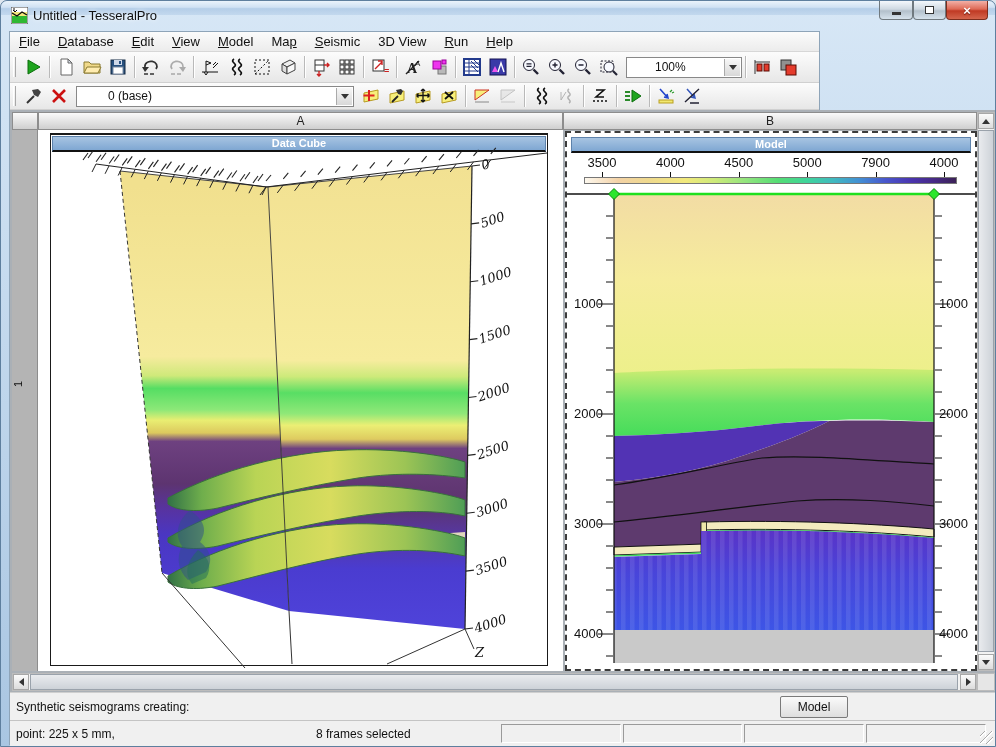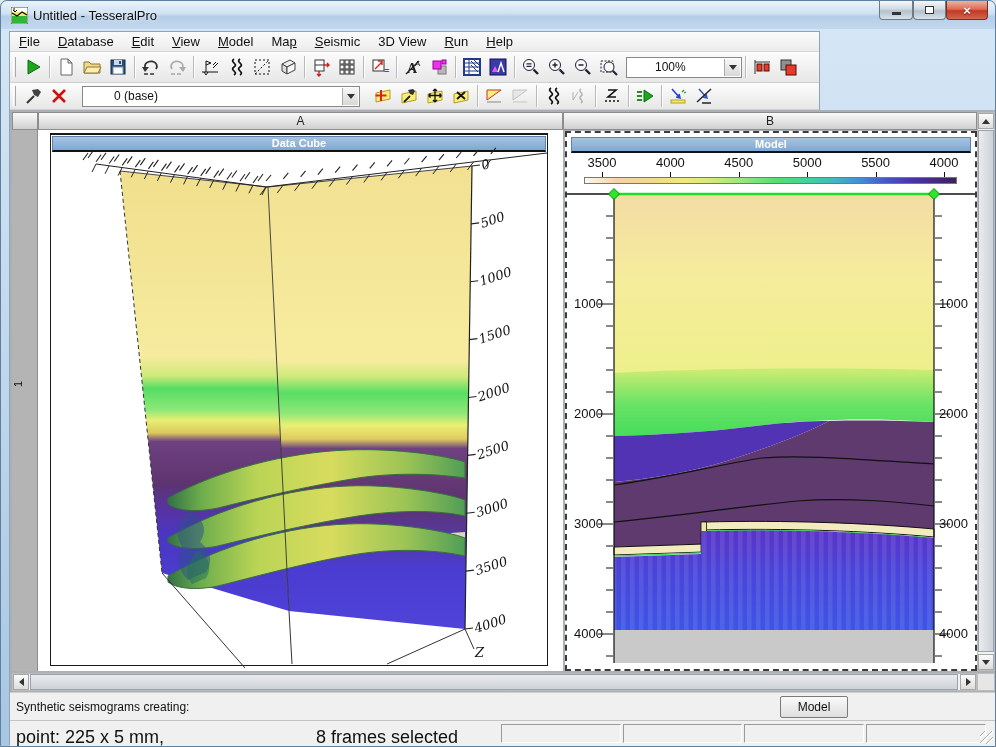--- a/index.html
+++ b/index.html
@@ -1,21 +1,21 @@
 <!DOCTYPE html>
 <html><head>
 <meta charset="utf-8">
 <style>
   html,body{margin:0;padding:0;background:#dfe7ef;}
   *{box-sizing:border-box;}
   .screen{position:relative;width:996px;height:747px;overflow:hidden;
     font-family:"Liberation Sans",sans-serif;color:#111;
     background:linear-gradient(#d7e7f6,#a9c6e2);border:1px solid #5e7f9e;border-radius:7px 7px 0 0;}
   
-  .titlebar{position:absolute;left:0;top:0;width:100%;height:28px;
+  .titlebar{position:absolute;left:0;top:0;width:100%;height:14px;
     background:linear-gradient(#eaf3fb 0%,#cfe1f3 45%,#b4cee8 55%,#c3d8ee 100%);
     border-radius:7px 7px 0 0;text-align:right;}
   .app-icon{position:absolute;left:10px;top:6px;width:17px;height:17px;}
   .title-text{position:absolute;left:32px;top:7px;font-size:13px;color:#101010;text-shadow:0 0 5px #fff;}
   .winbtn{position:absolute;top:0;height:19px;border:1px solid #70797f;border-top:none;
     background:linear-gradient(#f4f8fc,#cfd9e2 45%,#b3c0cb 55%,#d6e2ec);
     border-radius:0 0 4px 4px;display:flex;align-items:center;justify-content:center;}
   .winbtn.close{background:linear-gradient(#f2b0a6,#de6a56 45%,#c03a24 55%,#d4654d);border-color:#7c2d1d;}
   .glyph-min{width:9px;height:3px;background:#333;margin-top:6px;}
   .glyph-restore{width:9px;height:8px;border:1px solid #333;background:#fff;}
@@ -77,21 +77,21 @@
   .tri.right{border-left:5px solid #333;margin-right:-4px;}
   .thumb{position:absolute;background:linear-gradient(90deg,#e9ebee,#cdd2d8);border:1px solid #9aa2ab;}
   .hthumb{background:linear-gradient(#e9ebee,#cdd2d8);}
   .scorner{position:absolute;left:967px;top:563px;width:18px;height:18px;background:#e6e6e6;border:1px solid #bcbcbc;}
   
   .taskbar{position:absolute;left:0;top:660px;width:985px;height:28px;background:#f0f0f0;border-top:1px solid #cfcfcf;}
   .task-label{position:absolute;left:6px;top:7px;font-size:12px;}
   .task-btn{position:absolute;top:3px;height:22px;font-size:12px;text-align:center;line-height:20px;
     background:linear-gradient(#fafafa,#dedede);border:1px solid #4a4a4a;border-radius:2px;
     box-shadow:1.5px 1.5px 2px rgba(0,0,0,.35);}
-  .statusbar{position:absolute;left:0;top:688px;width:985px;height:26px;background:#f0f0f0;border-top:1px solid #c4c4c4;font-size:18px;padding-left:8px;}
+  .statusbar{position:absolute;left:0;top:688px;width:985px;height:26px;background:#f0f0f0;border-top:1px solid #c4c4c4;font-size:12px;padding-left:8px;}
   .st-text{position:absolute;top:6px;}
   .st-pane{position:absolute;top:3px;height:19px;border:1px solid;border-color:#9a9a9a #fff #fff #9a9a9a;background:#f0f0f0;}
   .st-grip{position:absolute;right:2px;bottom:2px;width:13px;height:13px;
     background:repeating-linear-gradient(135deg,transparent 0 3px,#aaa 3px 4px,#fff 4px 5px);}
 </style>
 </head>
 <body>
 
 <div class="screen">
 
@@ -318,21 +318,21 @@
           <svg viewBox="0 0 20 20">
             <path d="M4,17 L11,10" stroke="#333" stroke-width="2"></path>
             <path d="M9,4 l6,-1 3,3 -3,5 -4,-2 z" fill="#444"></path>
           </svg>
         </div>
       <div class="tbtn">
           <svg viewBox="0 0 20 20">
             <path d="M4,4 L16,16 M16,4 L4,16" stroke="#cc1111" stroke-width="2.6"></path>
           </svg>
         </div>
-      <div class="combo" style="width:278px;margin:0 10px;padding-left:31px;">
+      <div class="combo" style="width:278px;margin:0 4px;padding-left:31px;">
         <span>0 (base)</span>
         <div class="cb-arrow"></div>
       </div>
       <div class="tbtn">
           <svg viewBox="0 0 20 20">
             <path d="M3,7 l14,-3 0,9 -14,3 z" fill="#f7ef7a" stroke="#b79b23"></path>
             <path d="M8,4 v11 M2.5,9.5 h11" stroke="#dd2222" stroke-width="2"></path>
           </svg>
         </div>
       <div class="tbtn">
@@ -656,21 +656,21 @@
           </svg>
         <div class="cb-wrap">
             <div class="cb-label" style="left: 35px;">3500</div>
             <div class="cb-tickmark" style="left: 35px;"></div>
             <div class="cb-label" style="left: 103.4px;">4000</div>
             <div class="cb-tickmark" style="left: 103.4px;"></div>
             <div class="cb-label" style="left: 171.8px;">4500</div>
             <div class="cb-tickmark" style="left: 171.8px;"></div>
             <div class="cb-label" style="left: 240.2px;">5000</div>
             <div class="cb-tickmark" style="left: 240.2px;"></div>
-            <div class="cb-label" style="left: 308.6px;">5500</div>
+            <div class="cb-label" style="left: 308.6px;">7900</div>
             <div class="cb-tickmark" style="left: 308.6px;"></div>
             <div class="cb-label" style="left: 377px;">4000</div>
             <div class="cb-tickmark" style="left: 377px;"></div>
           </div>
         <div class="cb-bar"></div>
         <div>
             <div class="depth-label left" style="top: 163px;">1000</div>
             <div class="depth-label left" style="top: 273px;">2000</div>
             <div class="depth-label left" style="top: 383px;">3000</div>
             <div class="depth-label left" style="top: 493px;">4000</div>

